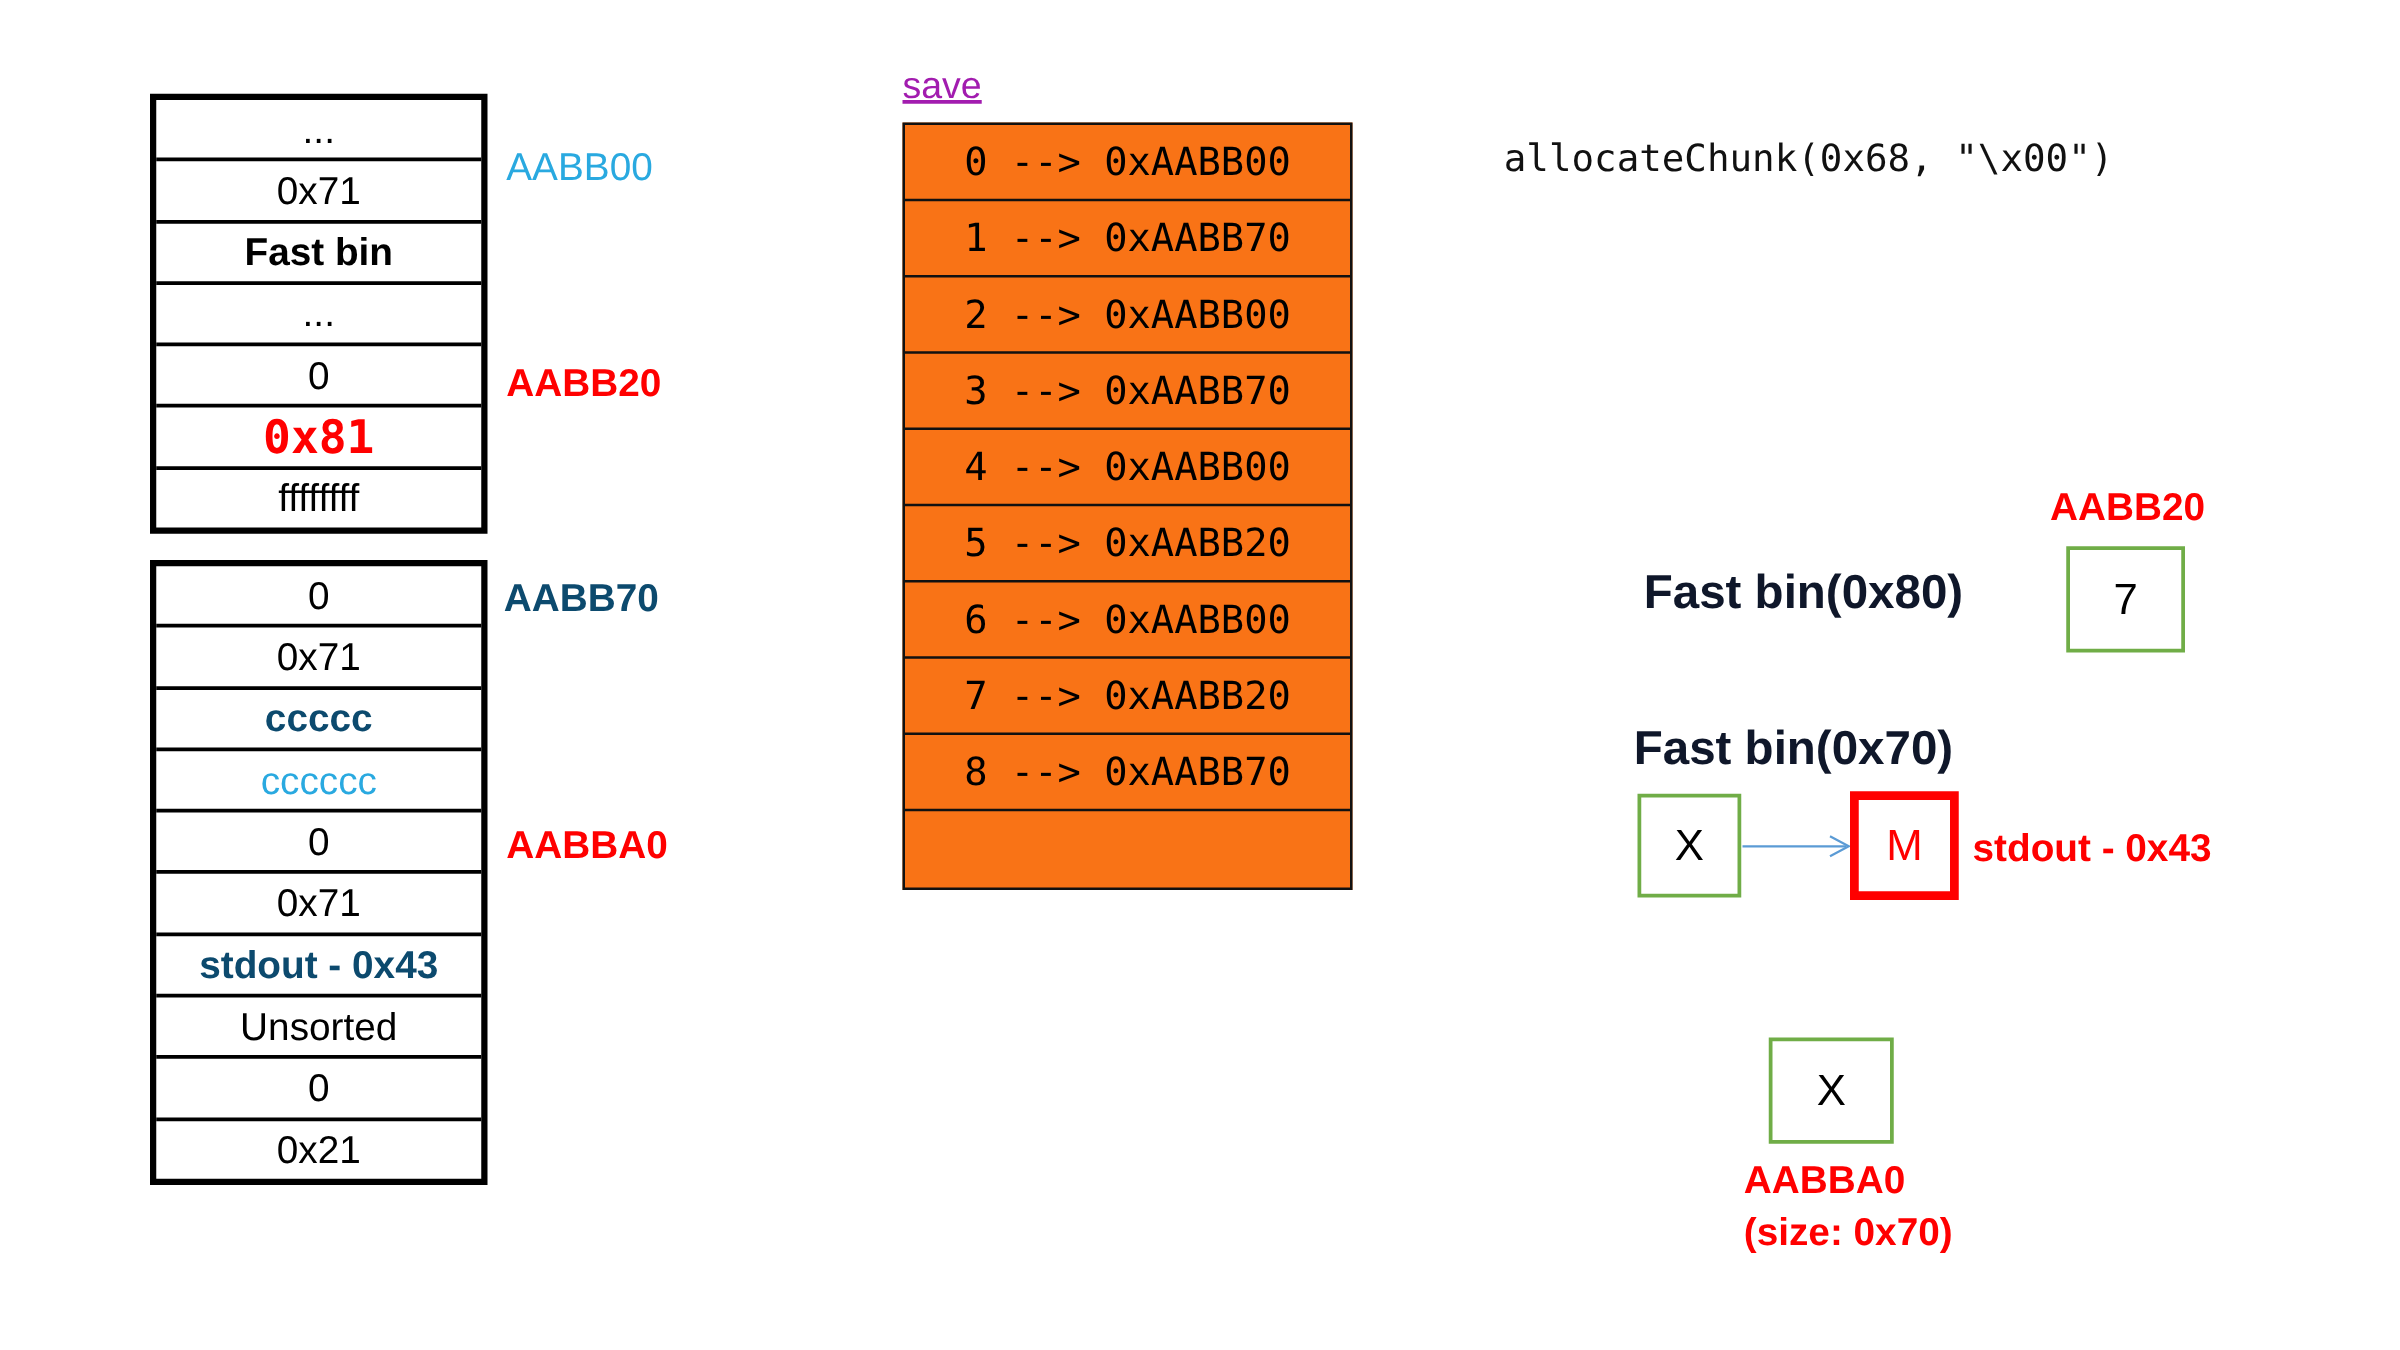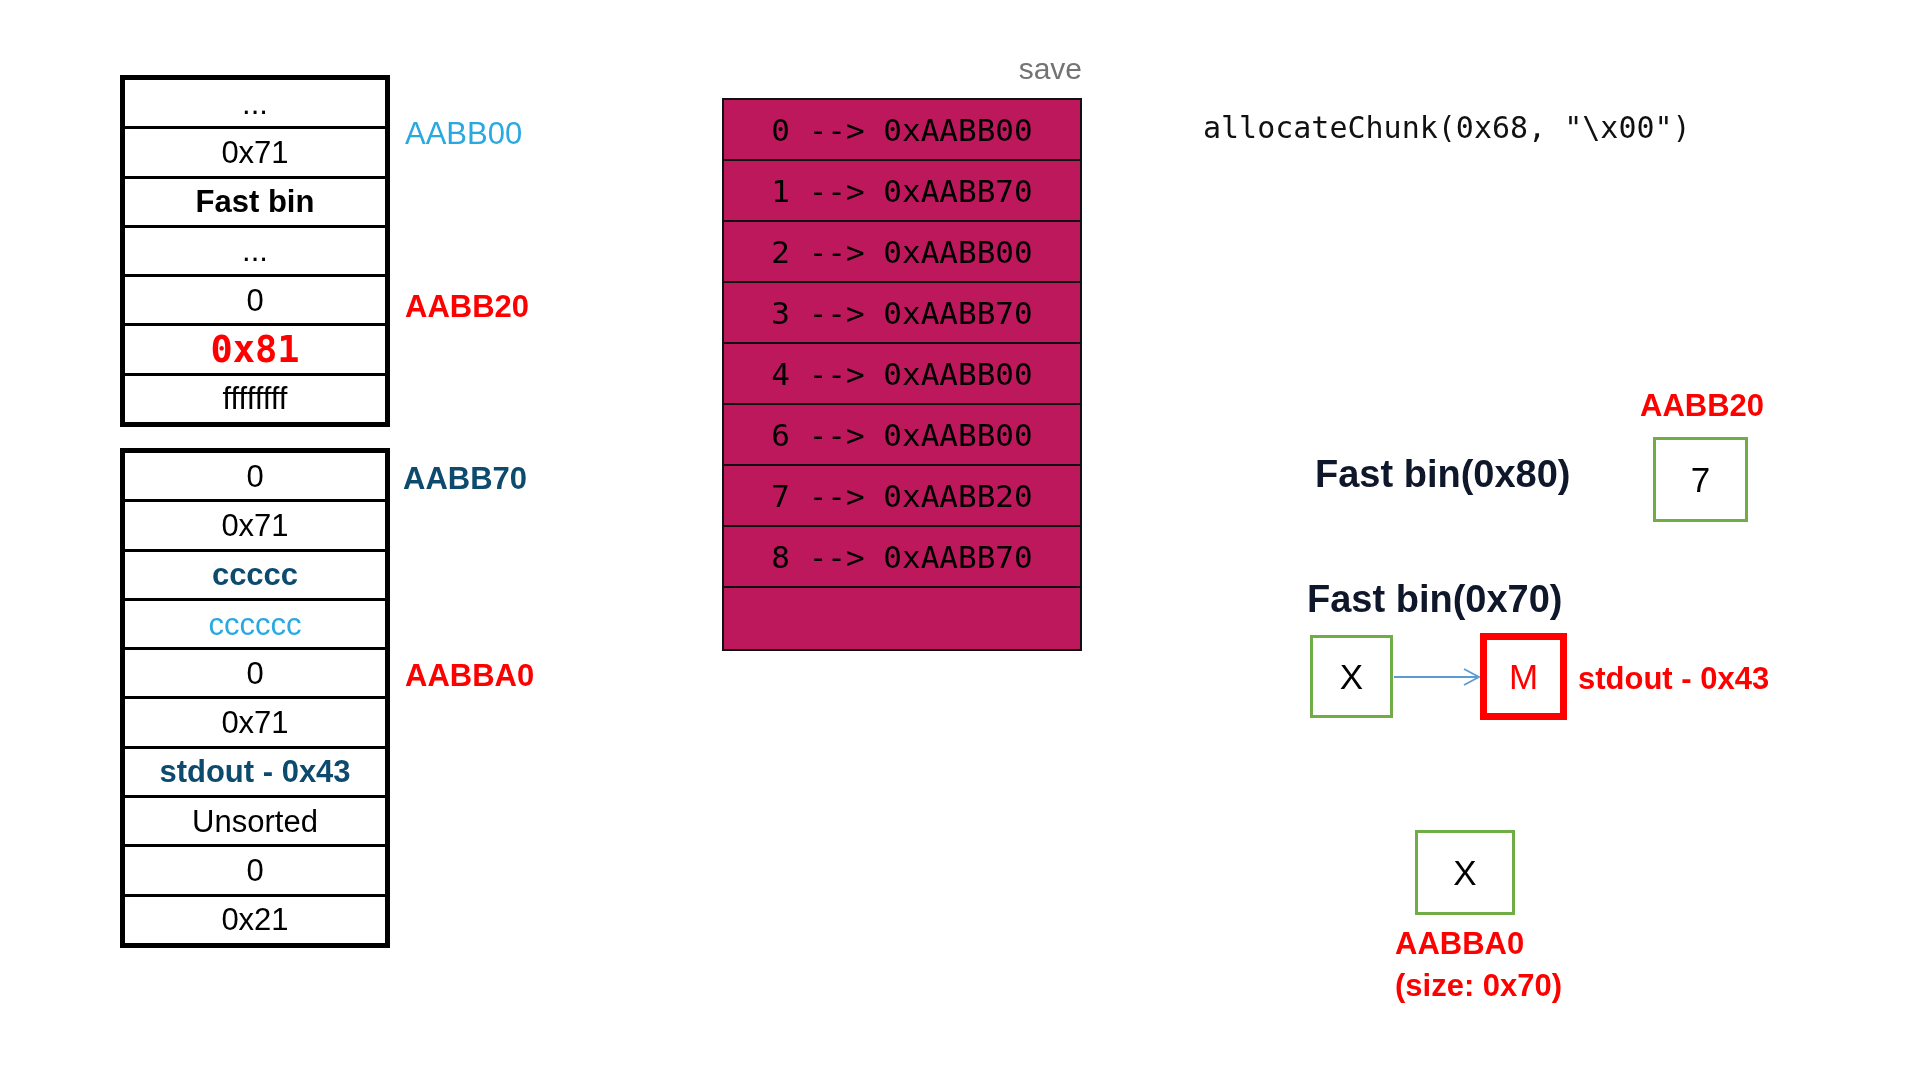--- a/index.html
+++ b/index.html
@@ -25,26 +25,26 @@
   .mcell.red-bold { color:#0c4a6e; font-weight:bold; }
   .mcell.cyan { color:#29A9E0; }
   .mcell.red-mono { color:#FF0000; font-weight:bold; font-family:"DejaVu Sans Mono",monospace; font-size:37px; }
   
   .addr { position:absolute; font-size:31px; line-height:1; white-space:nowrap; }
   .addr.cyan { color:#29A9E0; font-weight:normal;margin-top:32px; }
   .addr.red  { color:#FF0000; font-weight:bold; }
   .addr.navy { color:#0c4a6e; font-weight:bold; }
   
   #save-title {
-    position:absolute; left:722px; top:52px; width:360px; text-align:right;
-    color:#737373; font-size:30px;
+    position:absolute; left:722px; top:52px; width:360px; text-align:left;
+    color:#a21caf; font-size:30px;text-decoration:underline;
   }
   #save-table {
     position:absolute; left:722px; top:98px; width:360px;
-    border:2px solid #111; background:#be185d; box-sizing:border-box;
+    border:2px solid #111; background:#f97316; box-sizing:border-box;
   }
   .srow {
     height:61px; border-bottom:2px solid #111; box-sizing:border-box;
     display:flex; align-items:center; justify-content:center;
     font-family:"DejaVu Sans Mono", monospace; font-size:31px; color:#000;
     white-space:pre;
   }
   .srow:last-child { border-bottom:none; }
   
   #code-call {
@@ -96,20 +96,21 @@
   <div class="addr navy" style="left:403px; top:463px;">AABB70</div>
   <div class="addr red" style="left:405px; top:660px;">AABBA0</div>
 
   <div id="save-title">save</div>
   <div id="save-table">
     <div class="srow">0 --&gt; 0xAABB00</div>
     <div class="srow">1 --&gt; 0xAABB70</div>
     <div class="srow">2 --&gt; 0xAABB00</div>
     <div class="srow">3 --&gt; 0xAABB70</div>
     <div class="srow">4 --&gt; 0xAABB00</div>
+    <div class="srow">5 --&gt; 0xAABB20</div>
     <div class="srow">6 --&gt; 0xAABB00</div>
     <div class="srow">7 --&gt; 0xAABB20</div>
     <div class="srow">8 --&gt; 0xAABB70</div>
     <div class="srow"></div>
   </div>
 
   <div id="code-call">allocateChunk(0x68, "\x00")</div>
 
   <div class="bin-title" style="left:1315px; top:455px;">Fast bin(0x80)</div>
   <div class="bin-note" style="left:1640px; top:390px;">AABB20</div>

